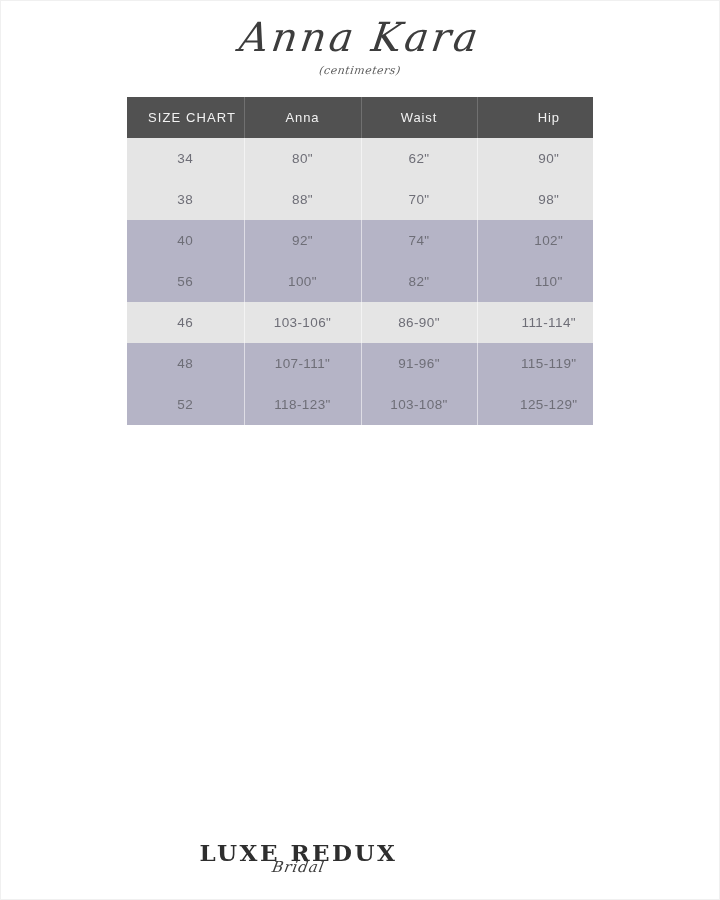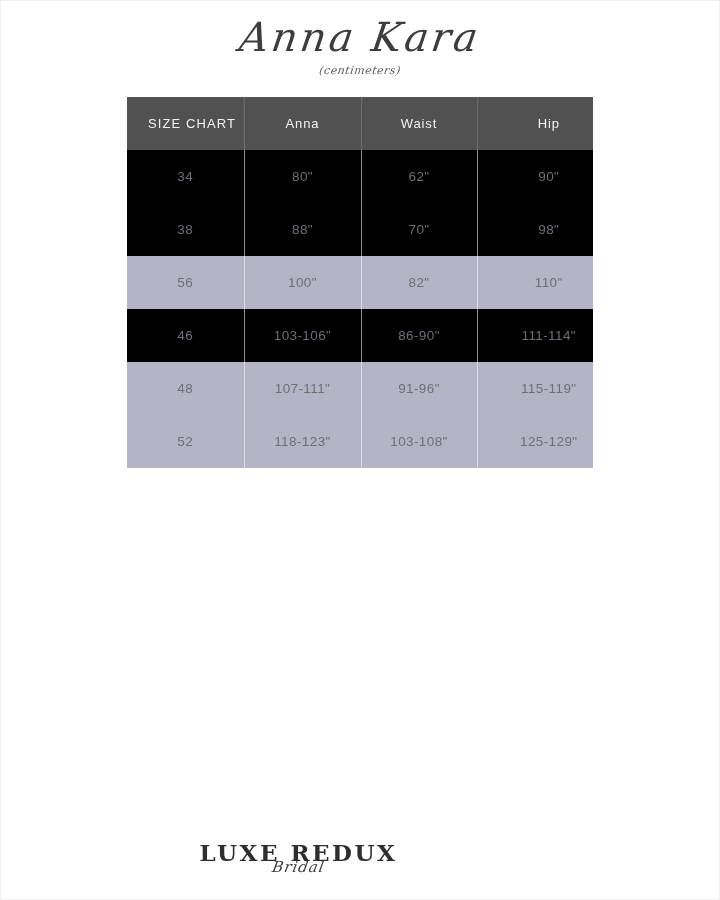--- a/index.html
+++ b/index.html
@@ -59,21 +59,21 @@
   .size-chart {
     position: absolute;
     left: 127px;
     top: 97px;
     width: 466px;
     border-collapse: collapse;
     table-layout: fixed;
   }
   .size-chart th,
   .size-chart td {
-    height: 53px;
+    height: 41px;
     padding: 0;
     font-weight: 400;
     font-size: 13.5px;
     color: #6e6e77;
     text-align: center;
     vertical-align: middle;
     letter-spacing: 0.4px;
     border-right: 1px solid rgba(255,255,255,0.55);
   }
   .size-chart th:last-child,
@@ -88,21 +88,21 @@
     font-size: 13px;
     letter-spacing: 0.9px;
     border-right: 1px solid rgba(255,255,255,0.18);
   }
   .size-chart thead th.col-size {
     text-align: left;
     padding-left: 21px;
     letter-spacing: 1.1px;
   }
 
-  .row-light td { background: #000000; }
+  .row-light td { background: #e5e5e5; }
   .row-dark  td { background: #b5b4c6; }
 
   .col-size  { width: 117px; }
   .col-bust  { width: 117px; }
   .col-waist { width: 116px; }
   .col-hip   { width: 116px; }
 
   
   .footer-logo {
     position: absolute;
@@ -164,20 +164,26 @@
       <td>62"</td>
       <td>90"</td>
     </tr>
     <tr class="row-light">
       <td>38</td>
       <td>88"</td>
       <td>70"</td>
       <td>98"</td>
     </tr>
     <tr class="row-dark">
+      <td>40</td>
+      <td>92"</td>
+      <td>74"</td>
+      <td>102"</td>
+    </tr>
+    <tr class="row-dark">
       <td>56</td>
       <td>100"</td>
       <td>82"</td>
       <td>110"</td>
     </tr>
     <tr class="row-light">
       <td>46</td>
       <td>103-106"</td>
       <td>86-90"</td>
       <td>111-114"</td>

